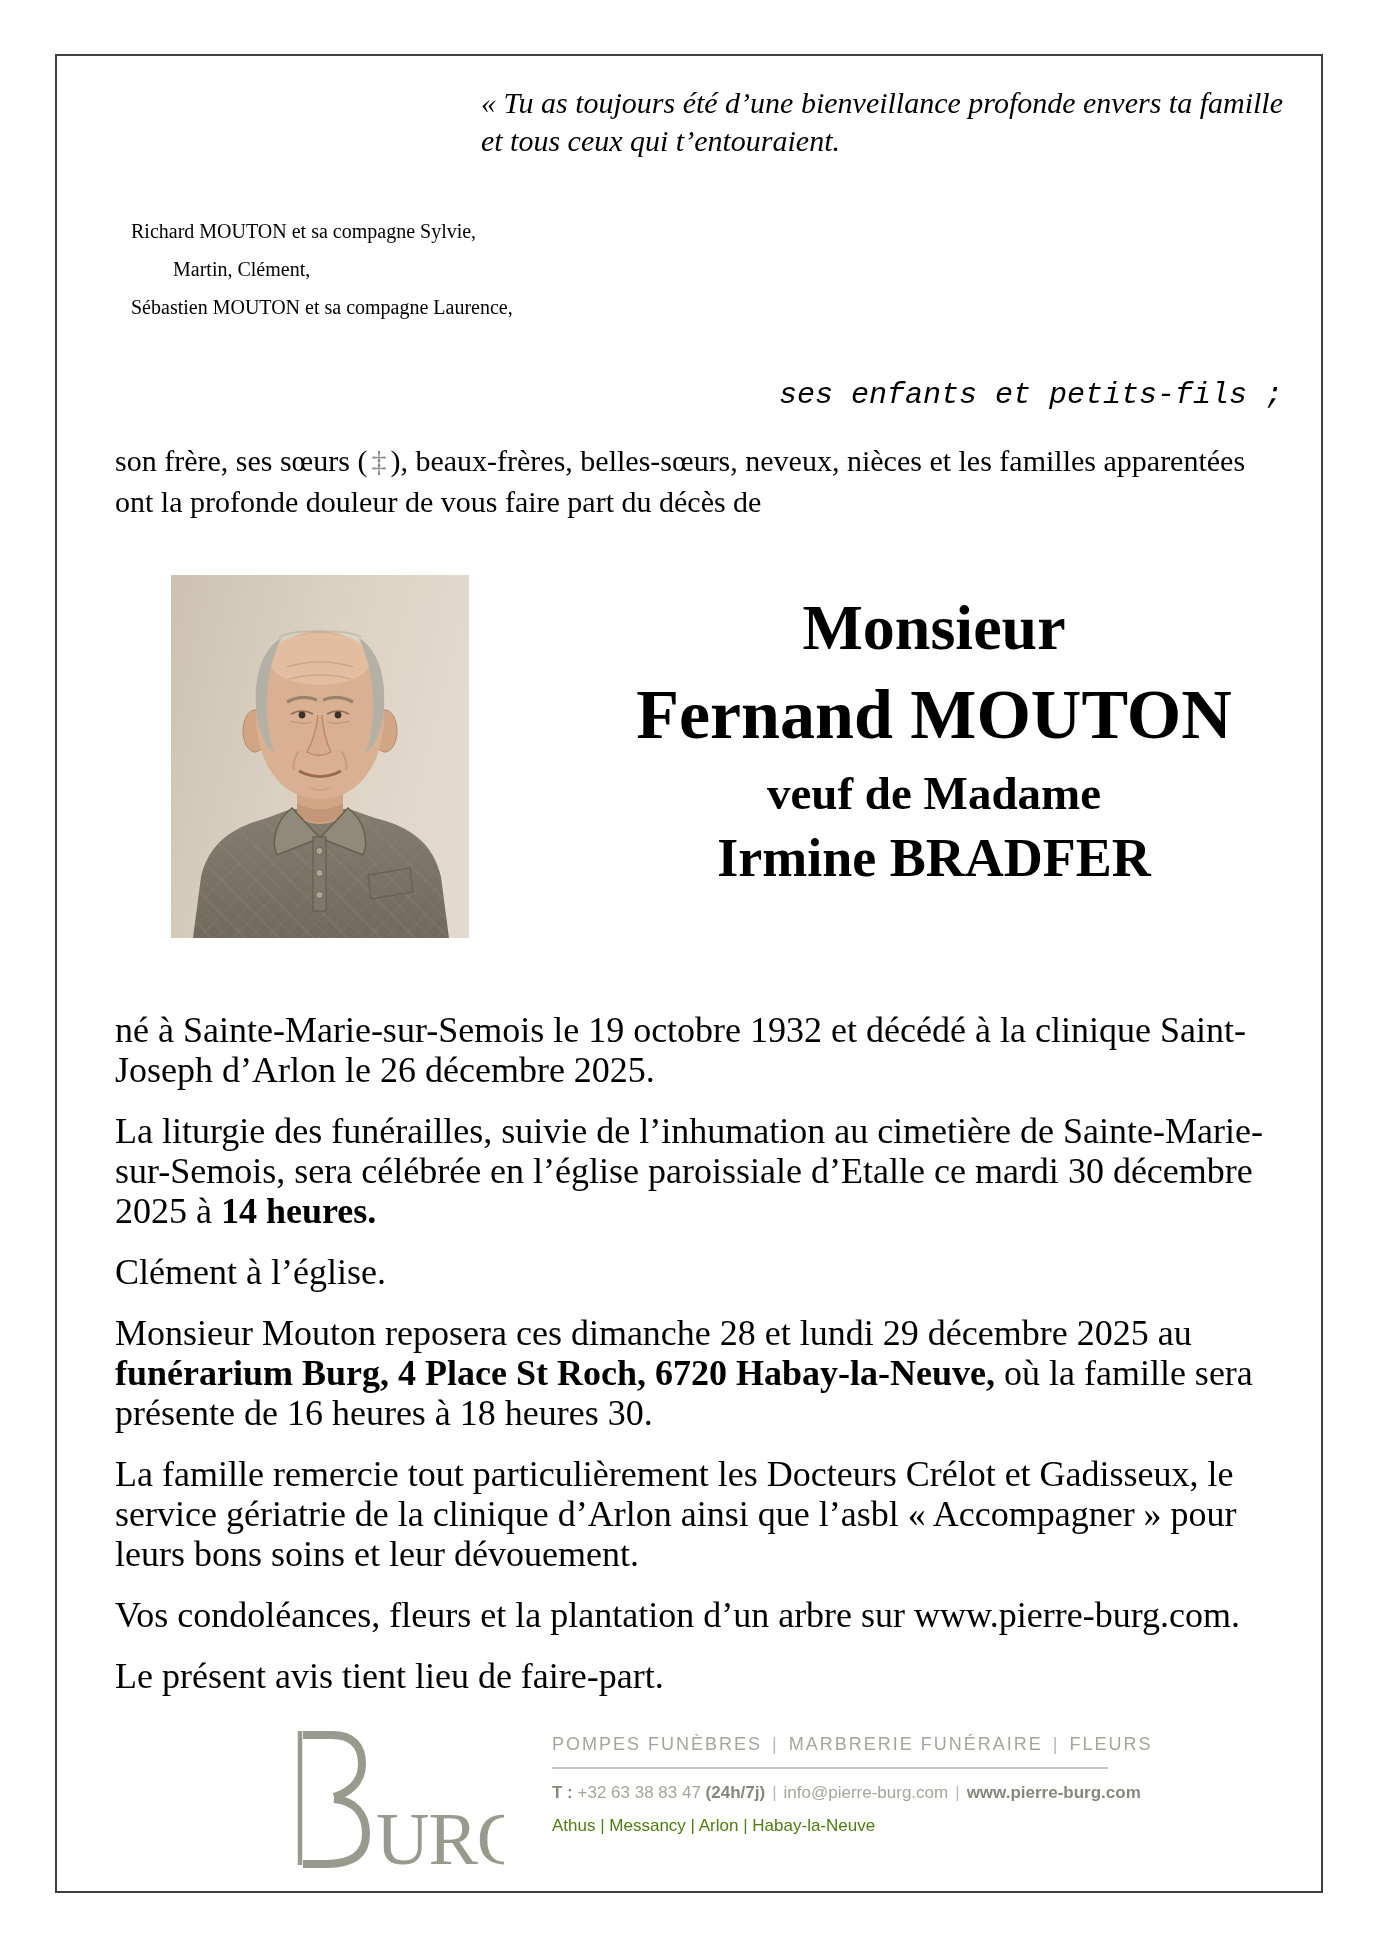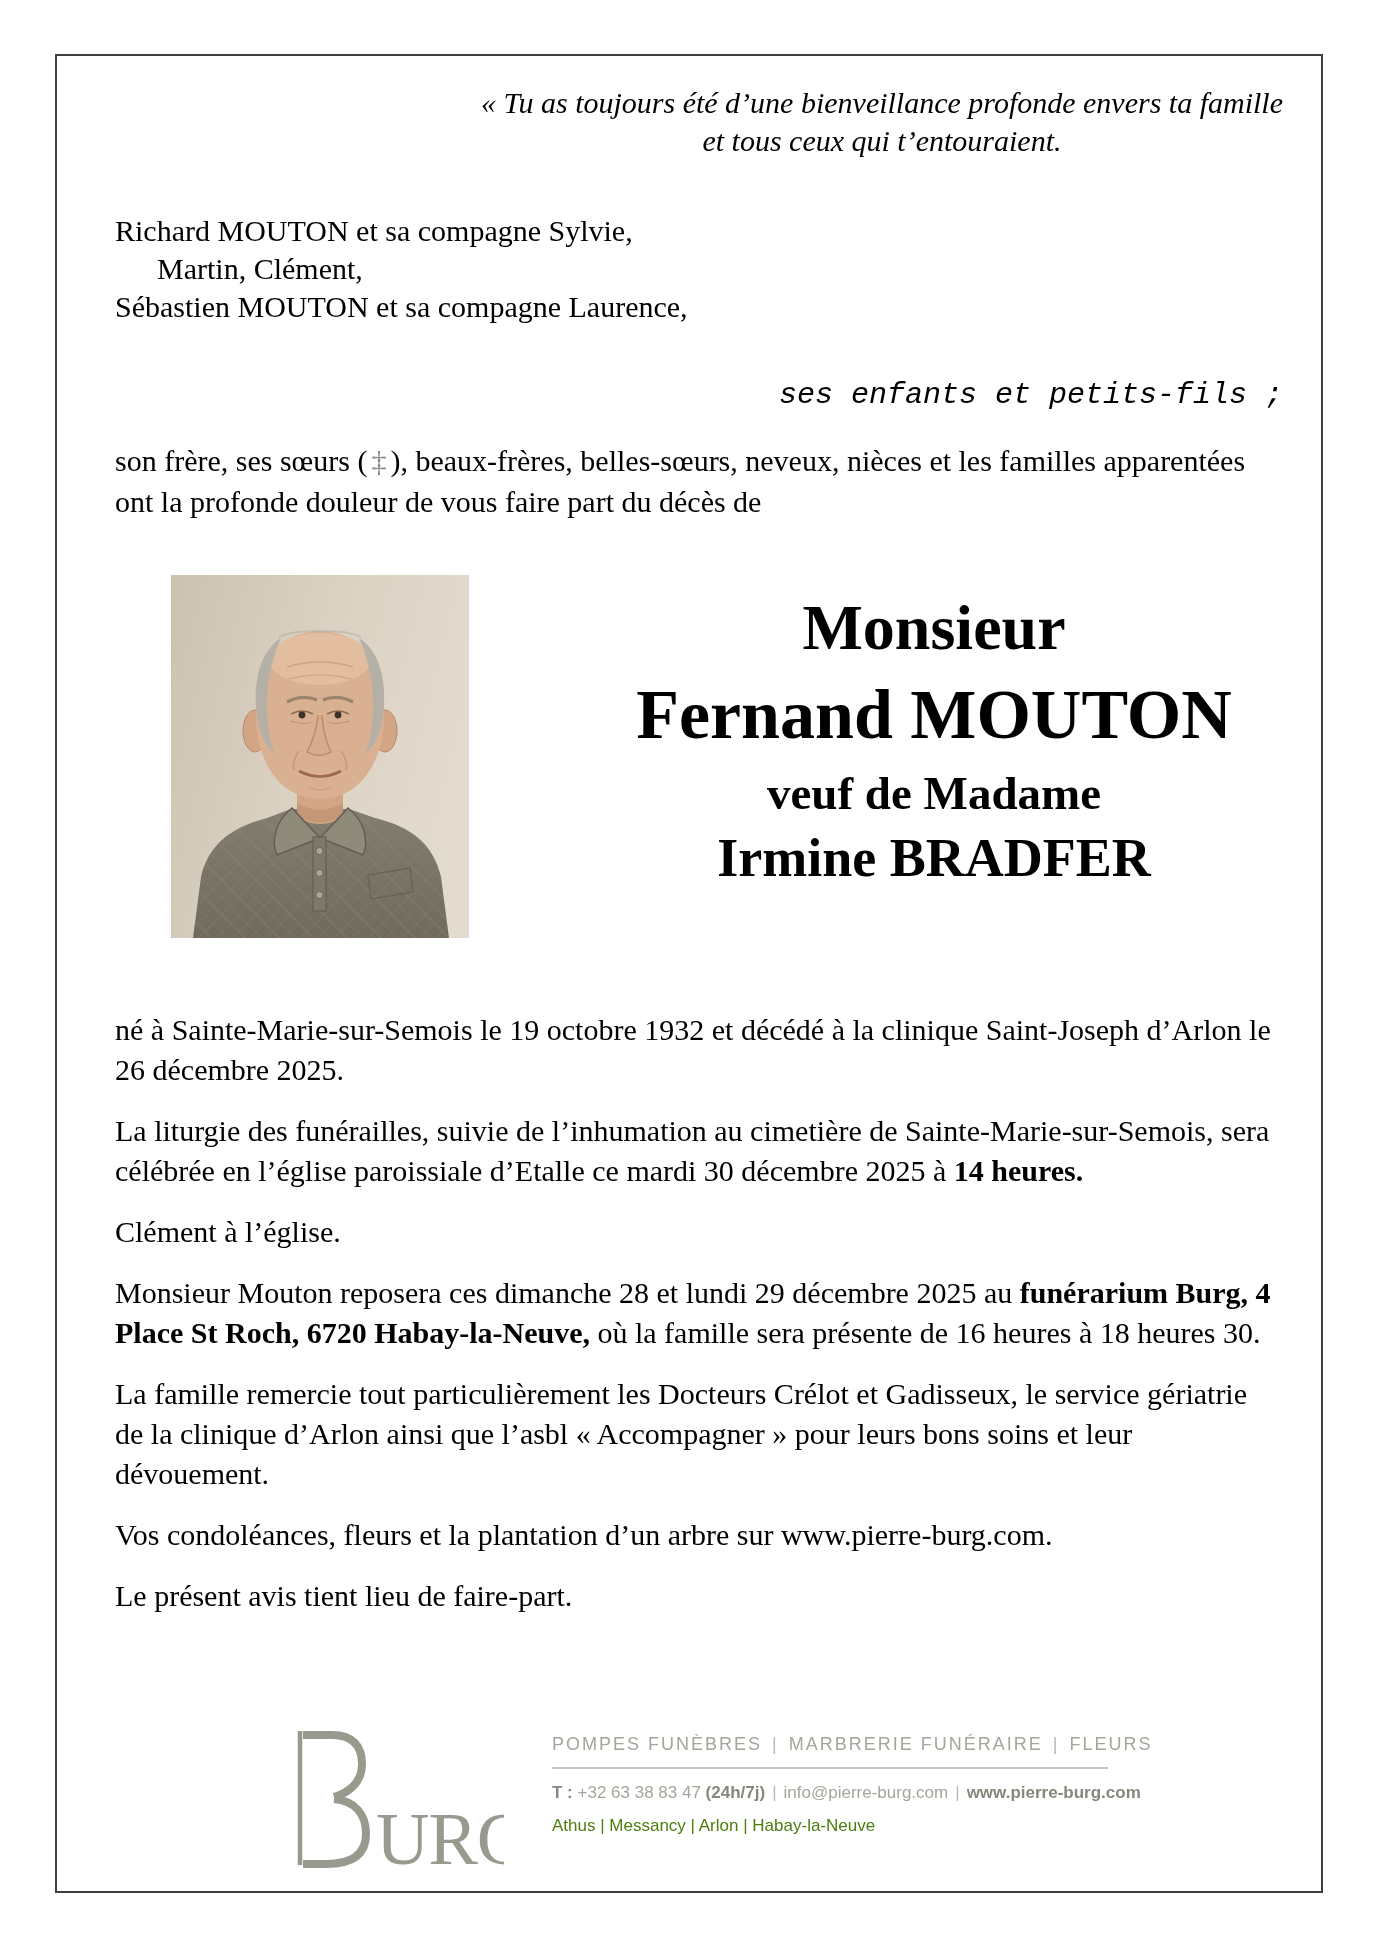--- a/index.html
+++ b/index.html
@@ -1,40 +1,40 @@
 <!DOCTYPE html>
 <html><head>
 <meta charset="utf-8">
 <style>
   html,body{margin:0;padding:0;background:#ffffff;}
   .page{position:relative;width:1378px;height:1949px;background:#ffffff;overflow:hidden;
         font-family:"Liberation Serif", serif;color:#000;}
   .frame{position:absolute;left:55px;top:54px;width:1264px;height:1835px;
          border:2px solid #3e3e3e;}
   
-  .quote{position:absolute;top:84px;right:95px;text-align:center;font-style:italic;
+  .quote{position:absolute;top:84px;right:95px;text-align:left;font-style:italic;
          font-size:30px;line-height:38px;}
   
-  .family{position:absolute;left:115px;top:212px;font-size:30px;line-height:38px;}
+  .family{position:absolute;left:131px;top:212px;font-size:20px;line-height:38px;}
   .family .indent{padding-left:42px;}
   .relation{position:absolute;right:95px;top:378px;font-style:italic;font-size:30px;font-family:Liberation Mono, monospace;}
   
   .intro{position:absolute;left:115px;top:440px;width:1170px;font-size:30px;line-height:41px;}
   .cross{color:#8a8a8a;margin:0 4px;font-family:"Liberation Serif",serif;}
   
   .photo{position:absolute;left:171px;top:575px;width:298px;height:363px;}
   .photo svg{display:block;}
   
   .names{position:absolute;left:478px;top:586px;width:912px;text-align:center;font-weight:bold;}
   .names .title{font-size:64px;line-height:84px;}
   .names .name{font-size:70px;line-height:90px;}
   .names .widow{font-size:47px;line-height:66px;}
   .names .spouse{font-size:54px;line-height:64px;}
   
-  .content{position:absolute;left:115px;top:1010px;width:1165px;font-size:30px;line-height:40px;}
+  .content{position:absolute;left:115px;top:1010px;width:1165px;font-size:36px;line-height:40px;}
   .content p{margin:0 0 21px 0;}
   .content b{font-weight:bold;}
   
   .logo{position:absolute;left:294px;top:1728px;}
   .footer-text{position:absolute;left:552px;top:1734px;width:558px;
                font-family:"Liberation Sans", sans-serif;}
   .tagline{font-size:18px;letter-spacing:2px;color:#a5a59b;white-space:nowrap;}
   .tagline .sep{color:#b9b9af;padding:0 10px;}
   .rule{border:none;border-top:2px solid #c6c6bc;margin:12px 0 14px 0;width:556px;}
   .contact{font-size:17px;color:#a5a59b;white-space:nowrap;}

